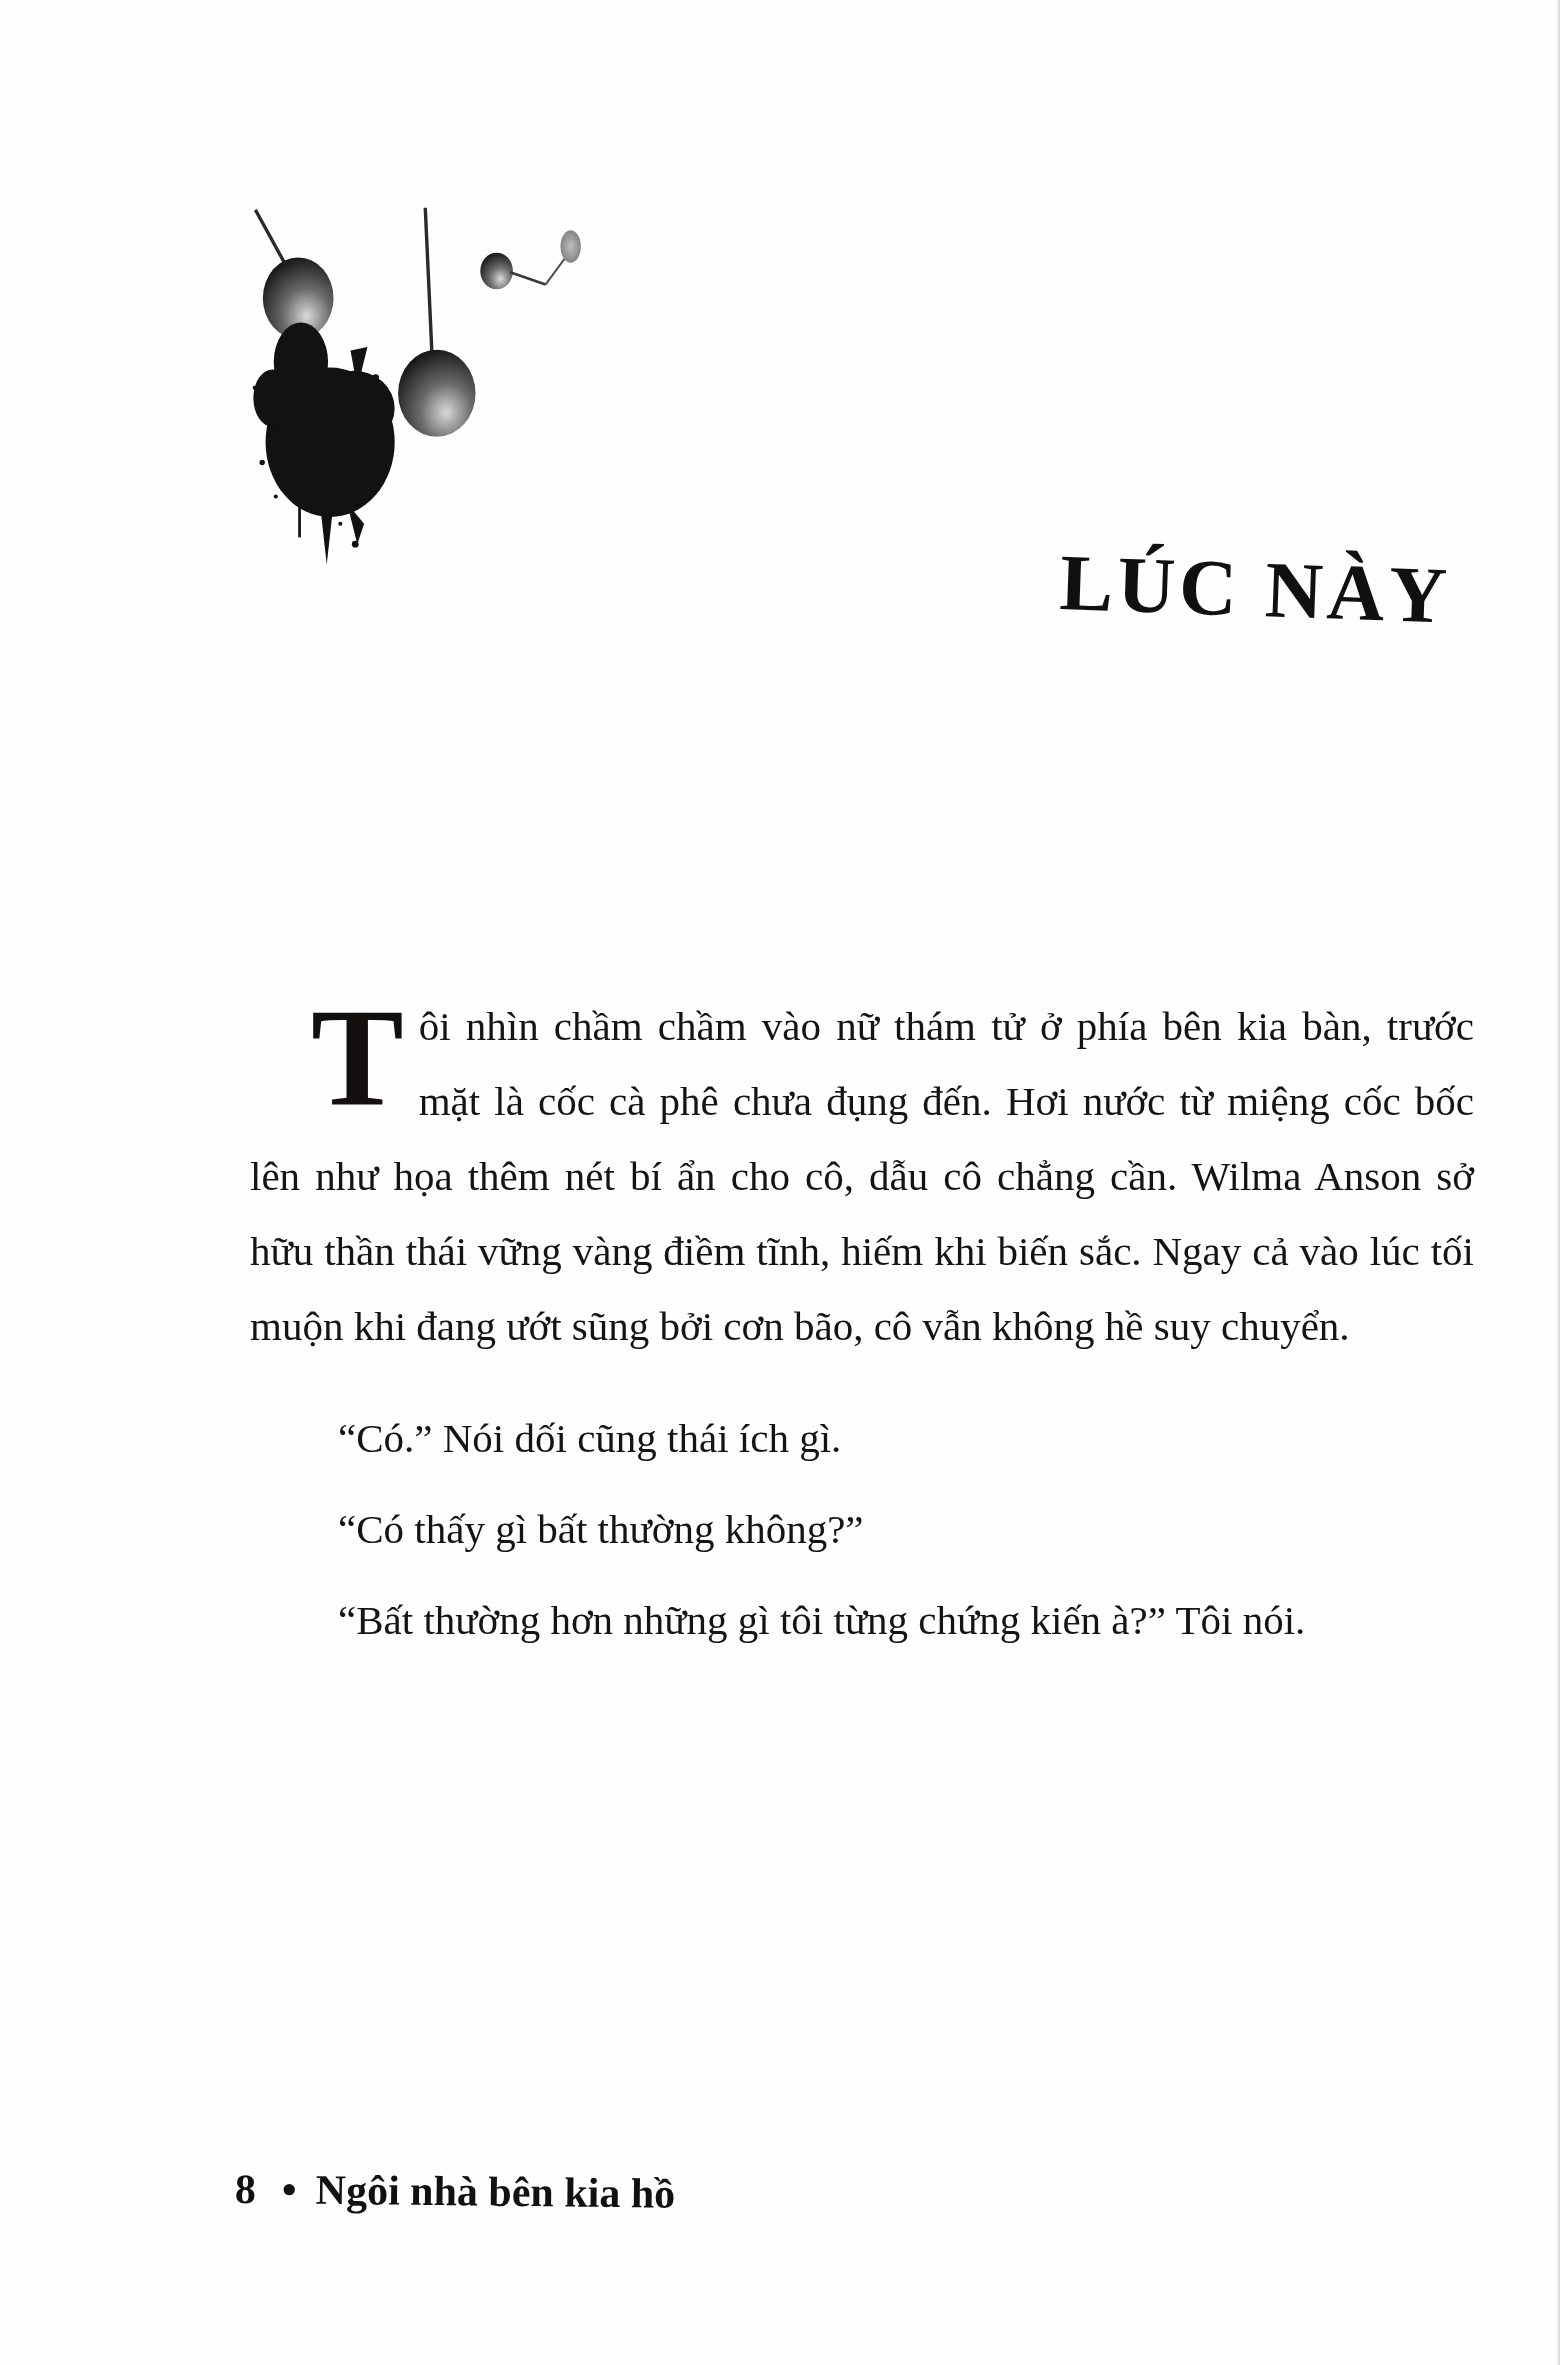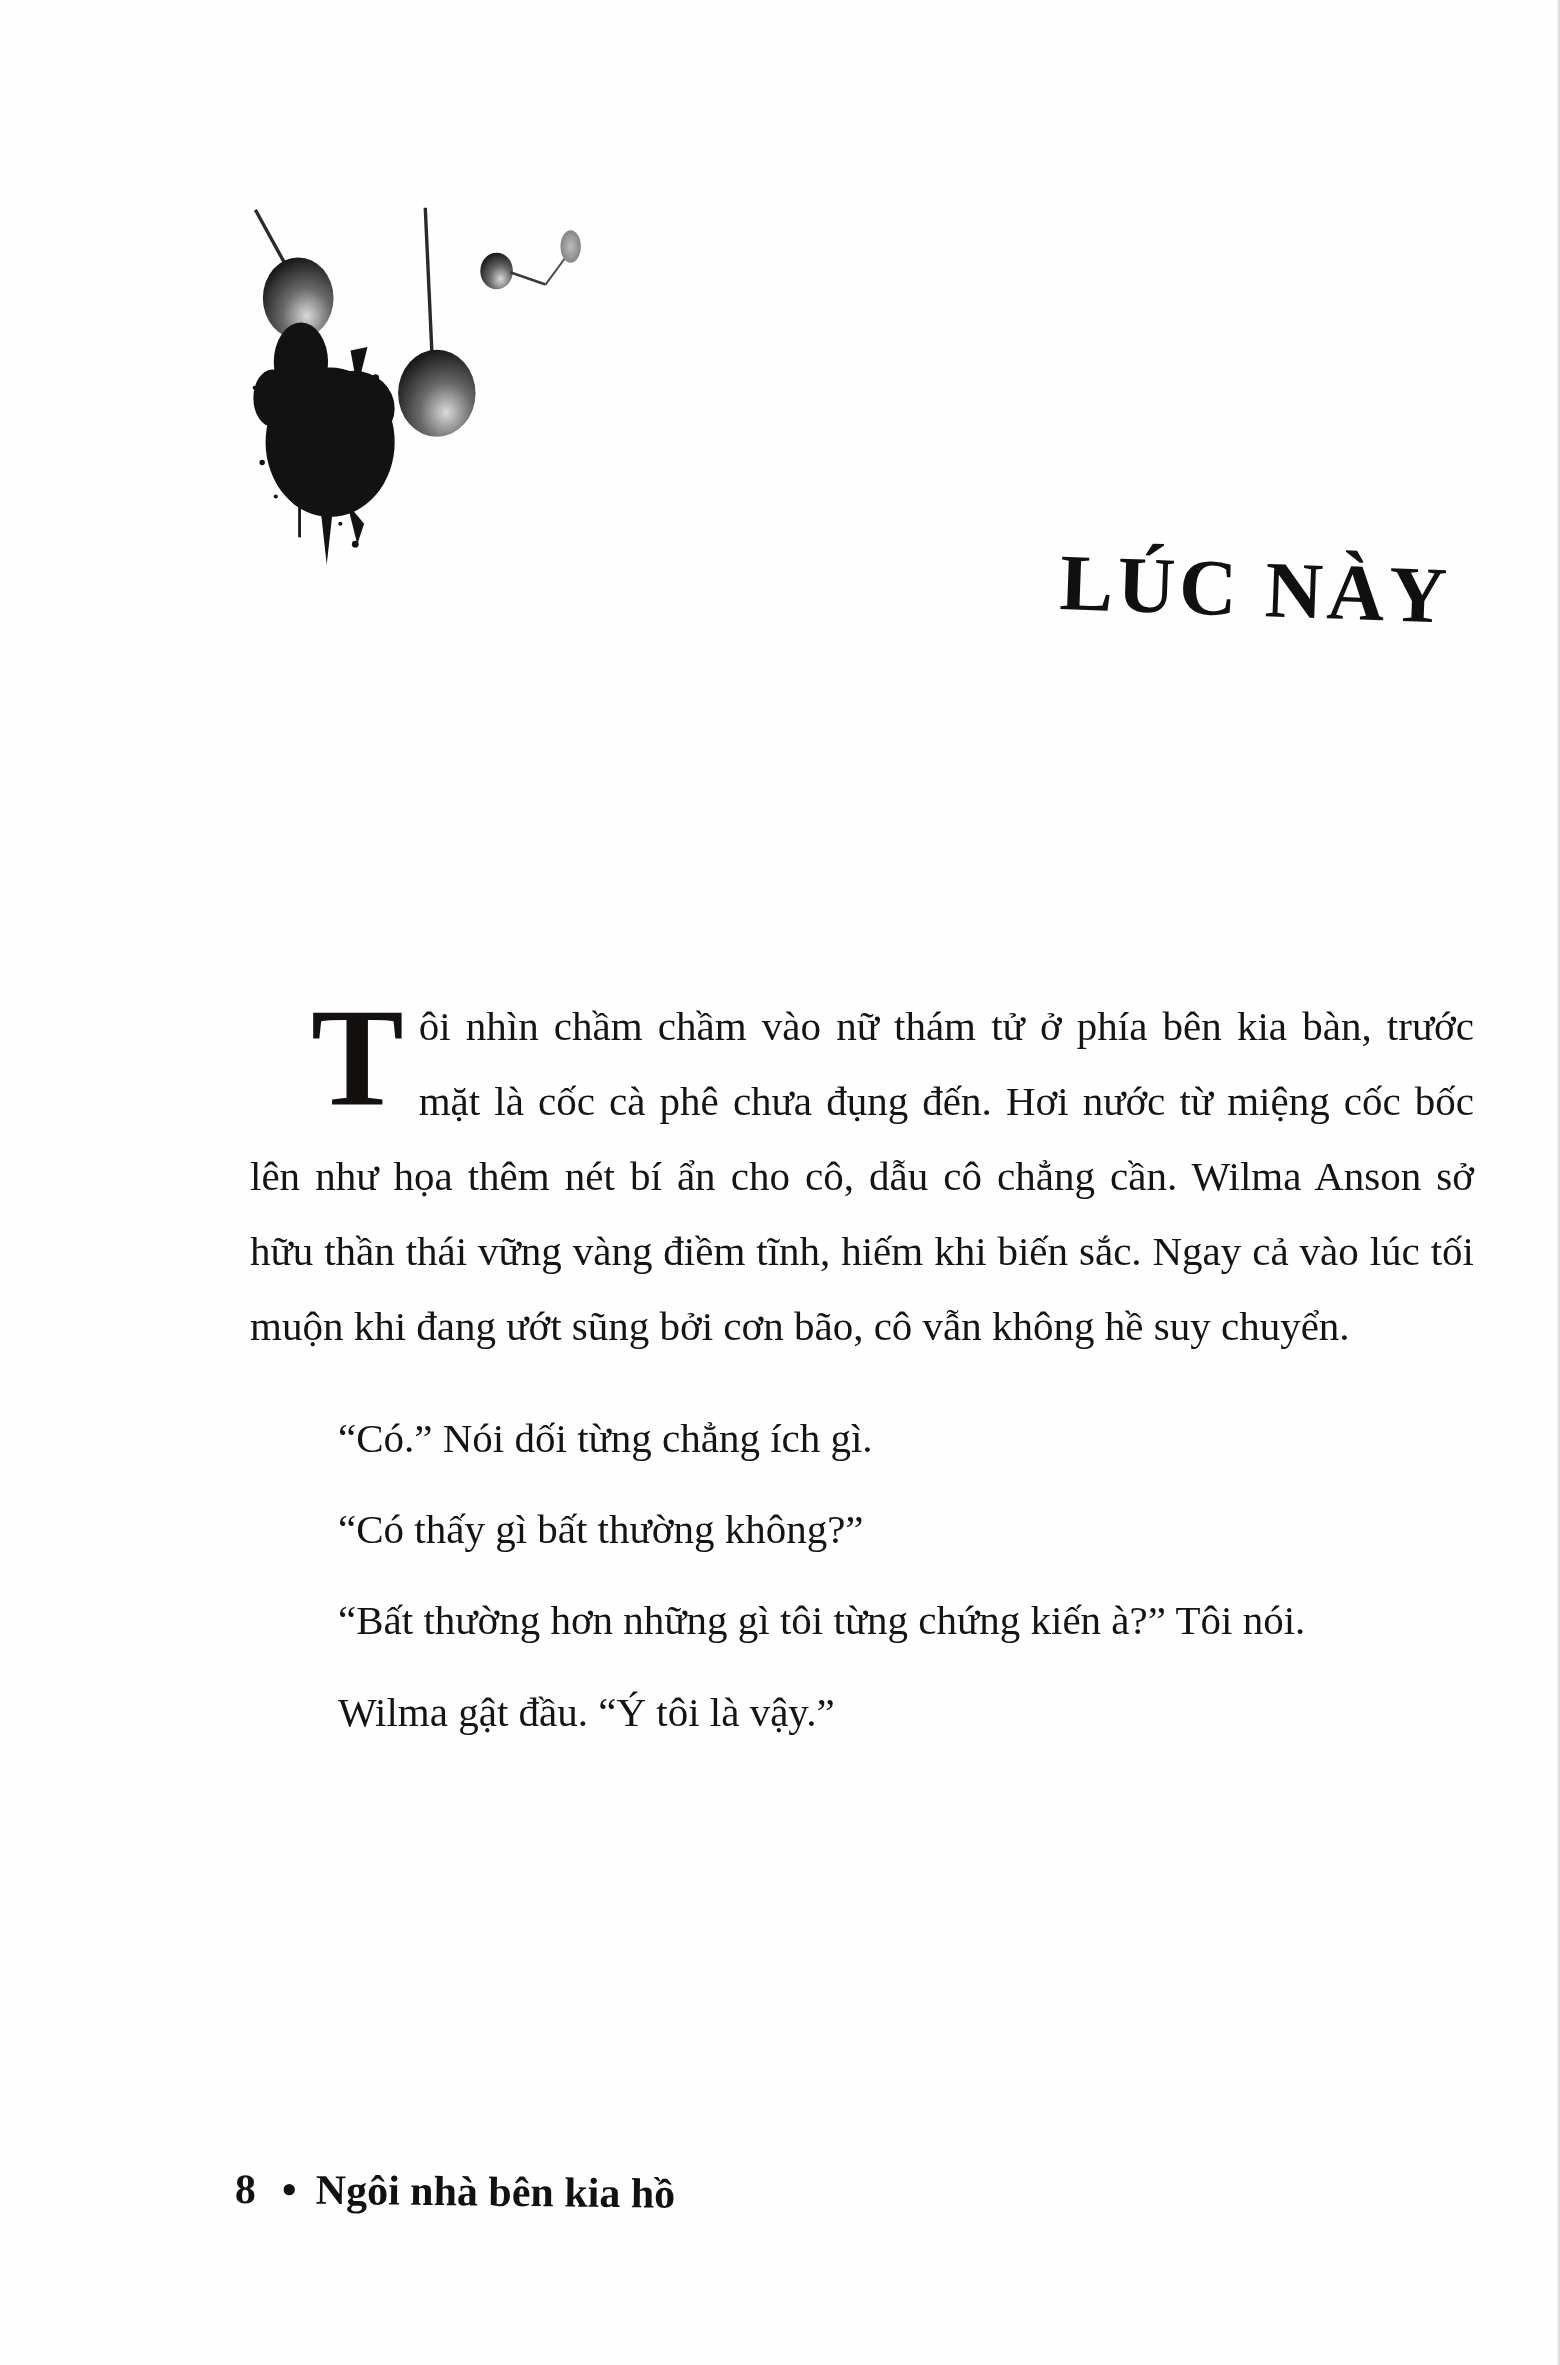--- a/index.html
+++ b/index.html
@@ -150,27 +150,26 @@
   </svg>
 
   <div class="chapter-title">LÚC NÀY</div>
 
   <div class="body-text">
     <p class="para first-para">
       <span class="drop-cap">T</span><span>ôi nhìn chầm chầm vào nữ thám tử ở phía bên kia bàn, trước mặt là cốc cà phê chưa đụng đến. Hơi nước từ miệng cốc bốc lên như họa thêm nét bí ẩn cho cô, dẫu cô chẳng cần. Wilma Anson sở hữu thần thái vững vàng điềm tĩnh, hiếm khi biến sắc. Ngay cả vào lúc tối muộn khi đang ướt sũng bởi cơn bão, cô vẫn không hề suy chuyển.</span>
     </p>
     <div style="height:20.4px"></div>
     <div style="height:16.3px"></div>
-    <p class="dialog">“Có.” Nói dối từng chẳng ích gì.</p>
+    <p class="dialog">“Có.” Nói dối cũng thái ích gì.</p>
     <div style="height:16.3px"></div>
     <p class="dialog">“Có thấy gì bất thường không?”</p>
     <div style="height:16.3px"></div>
     <p class="dialog para">“Bất thường hơn những gì tôi từng chứng kiến à?” Tôi nói.</p>
     <div style="height:16.3px"></div>
-    <p class="dialog">Wilma gật đầu. “Ý tôi là vậy.”</p>
   </div>
 
   <div class="footer">
     <span class="page-number">8</span><span class="separator">•</span><span>Ngôi nhà bên kia hồ</span>
   </div>
 
 </div>
 
 
 </body></html>

